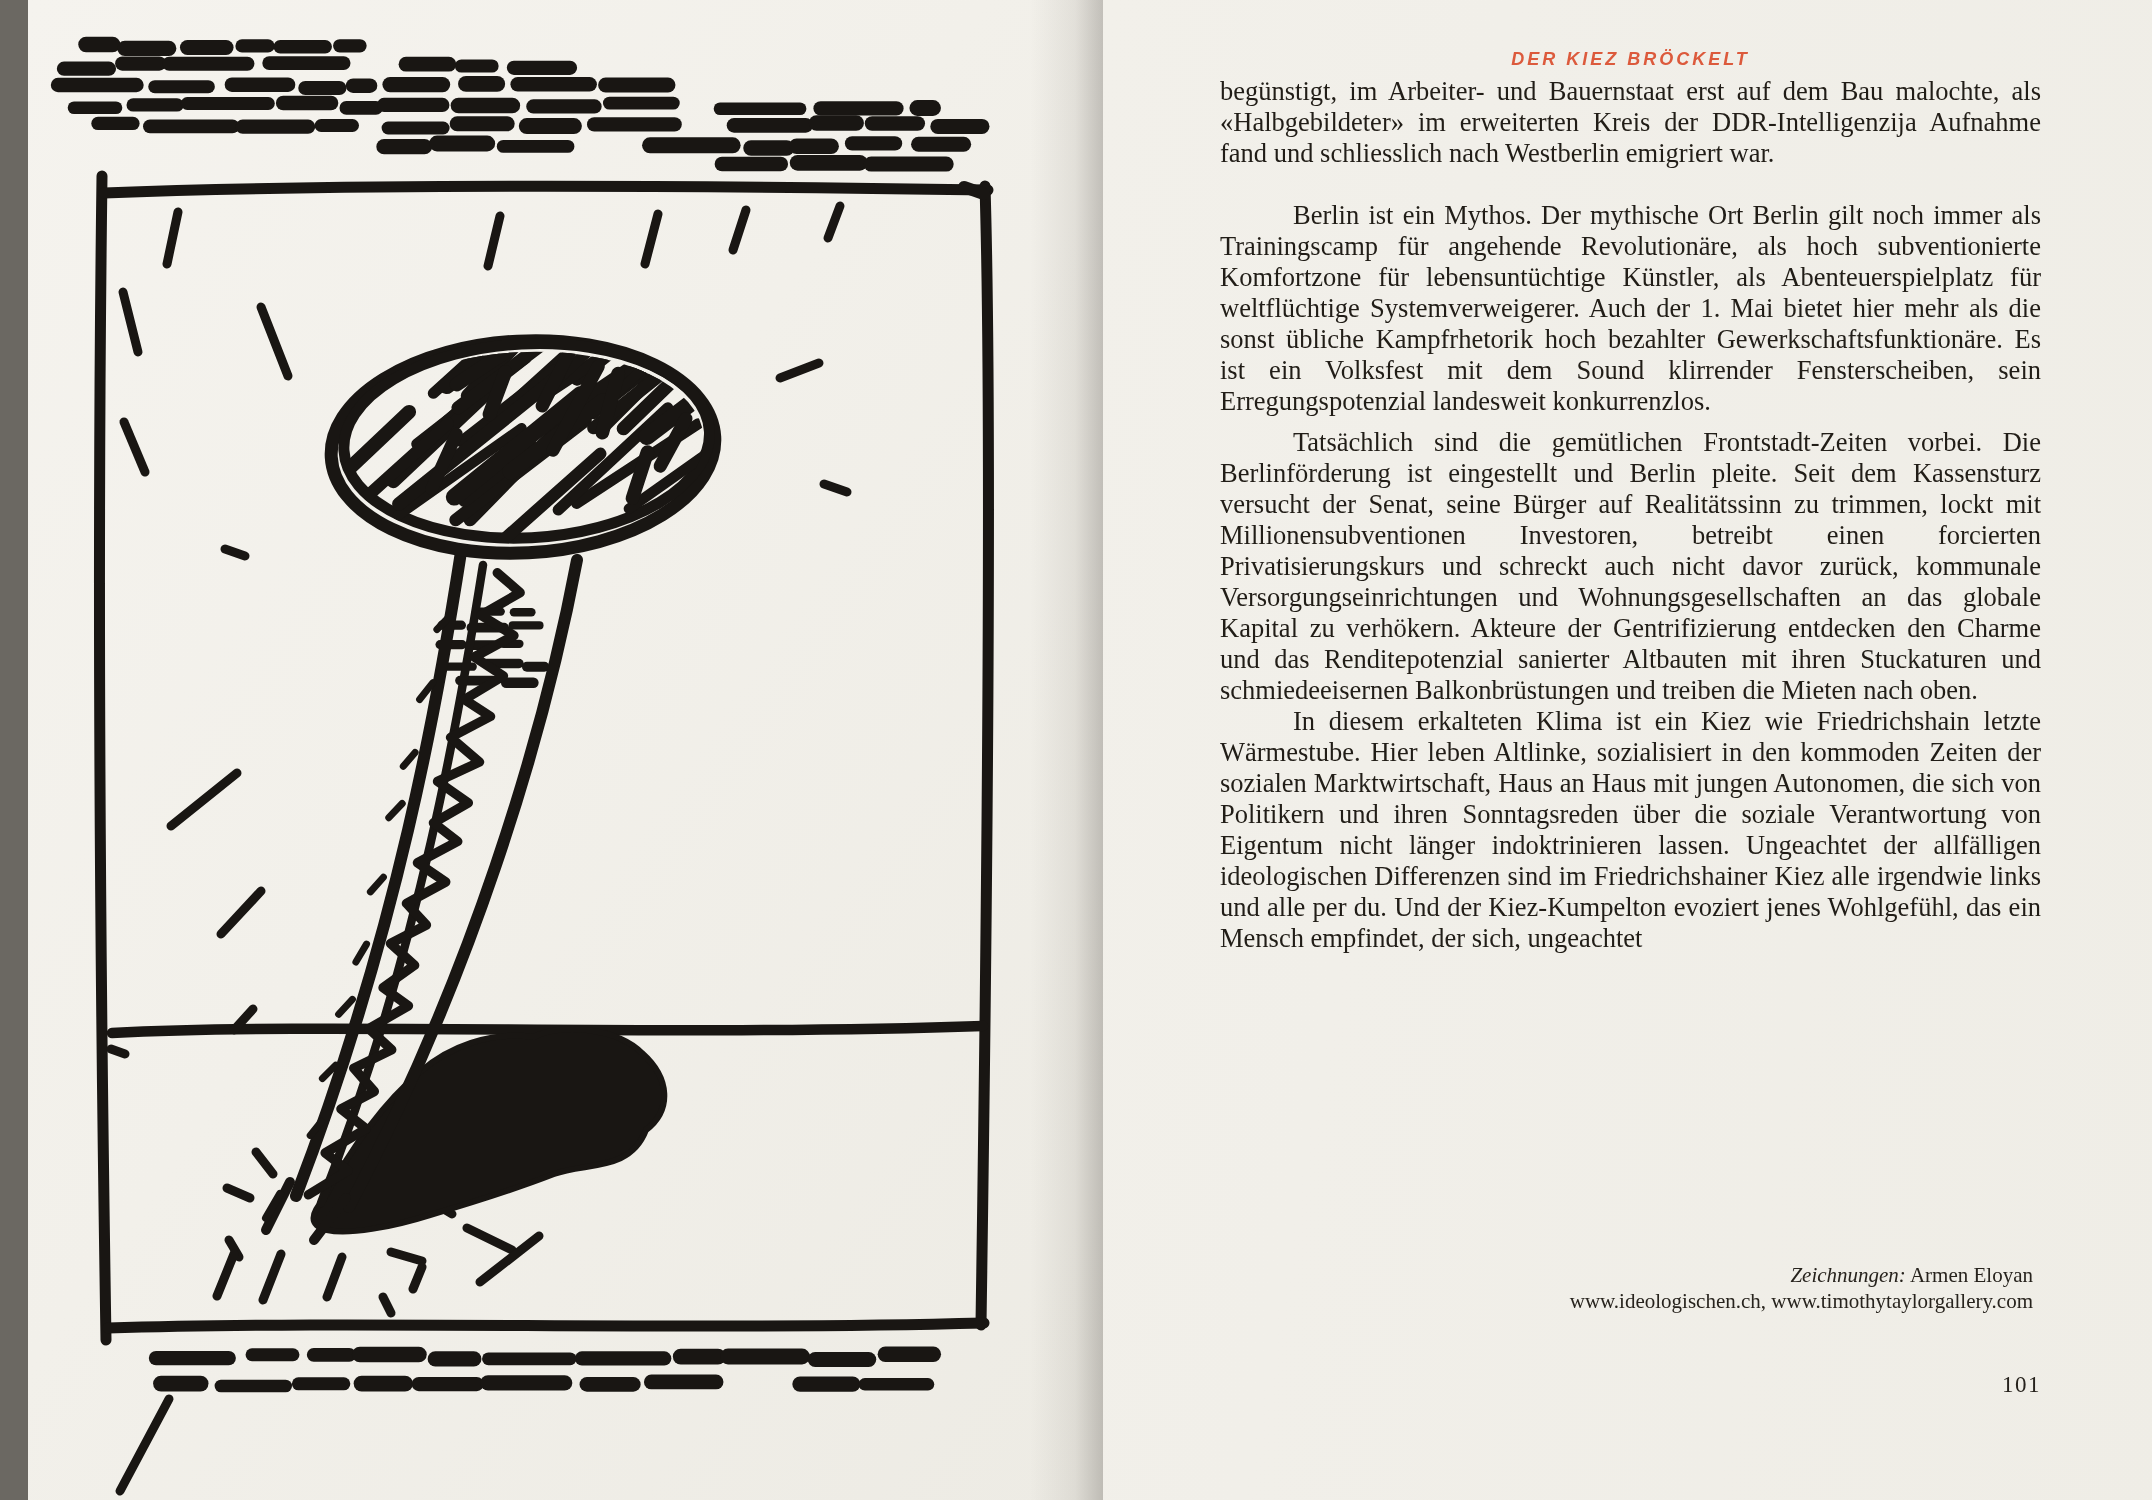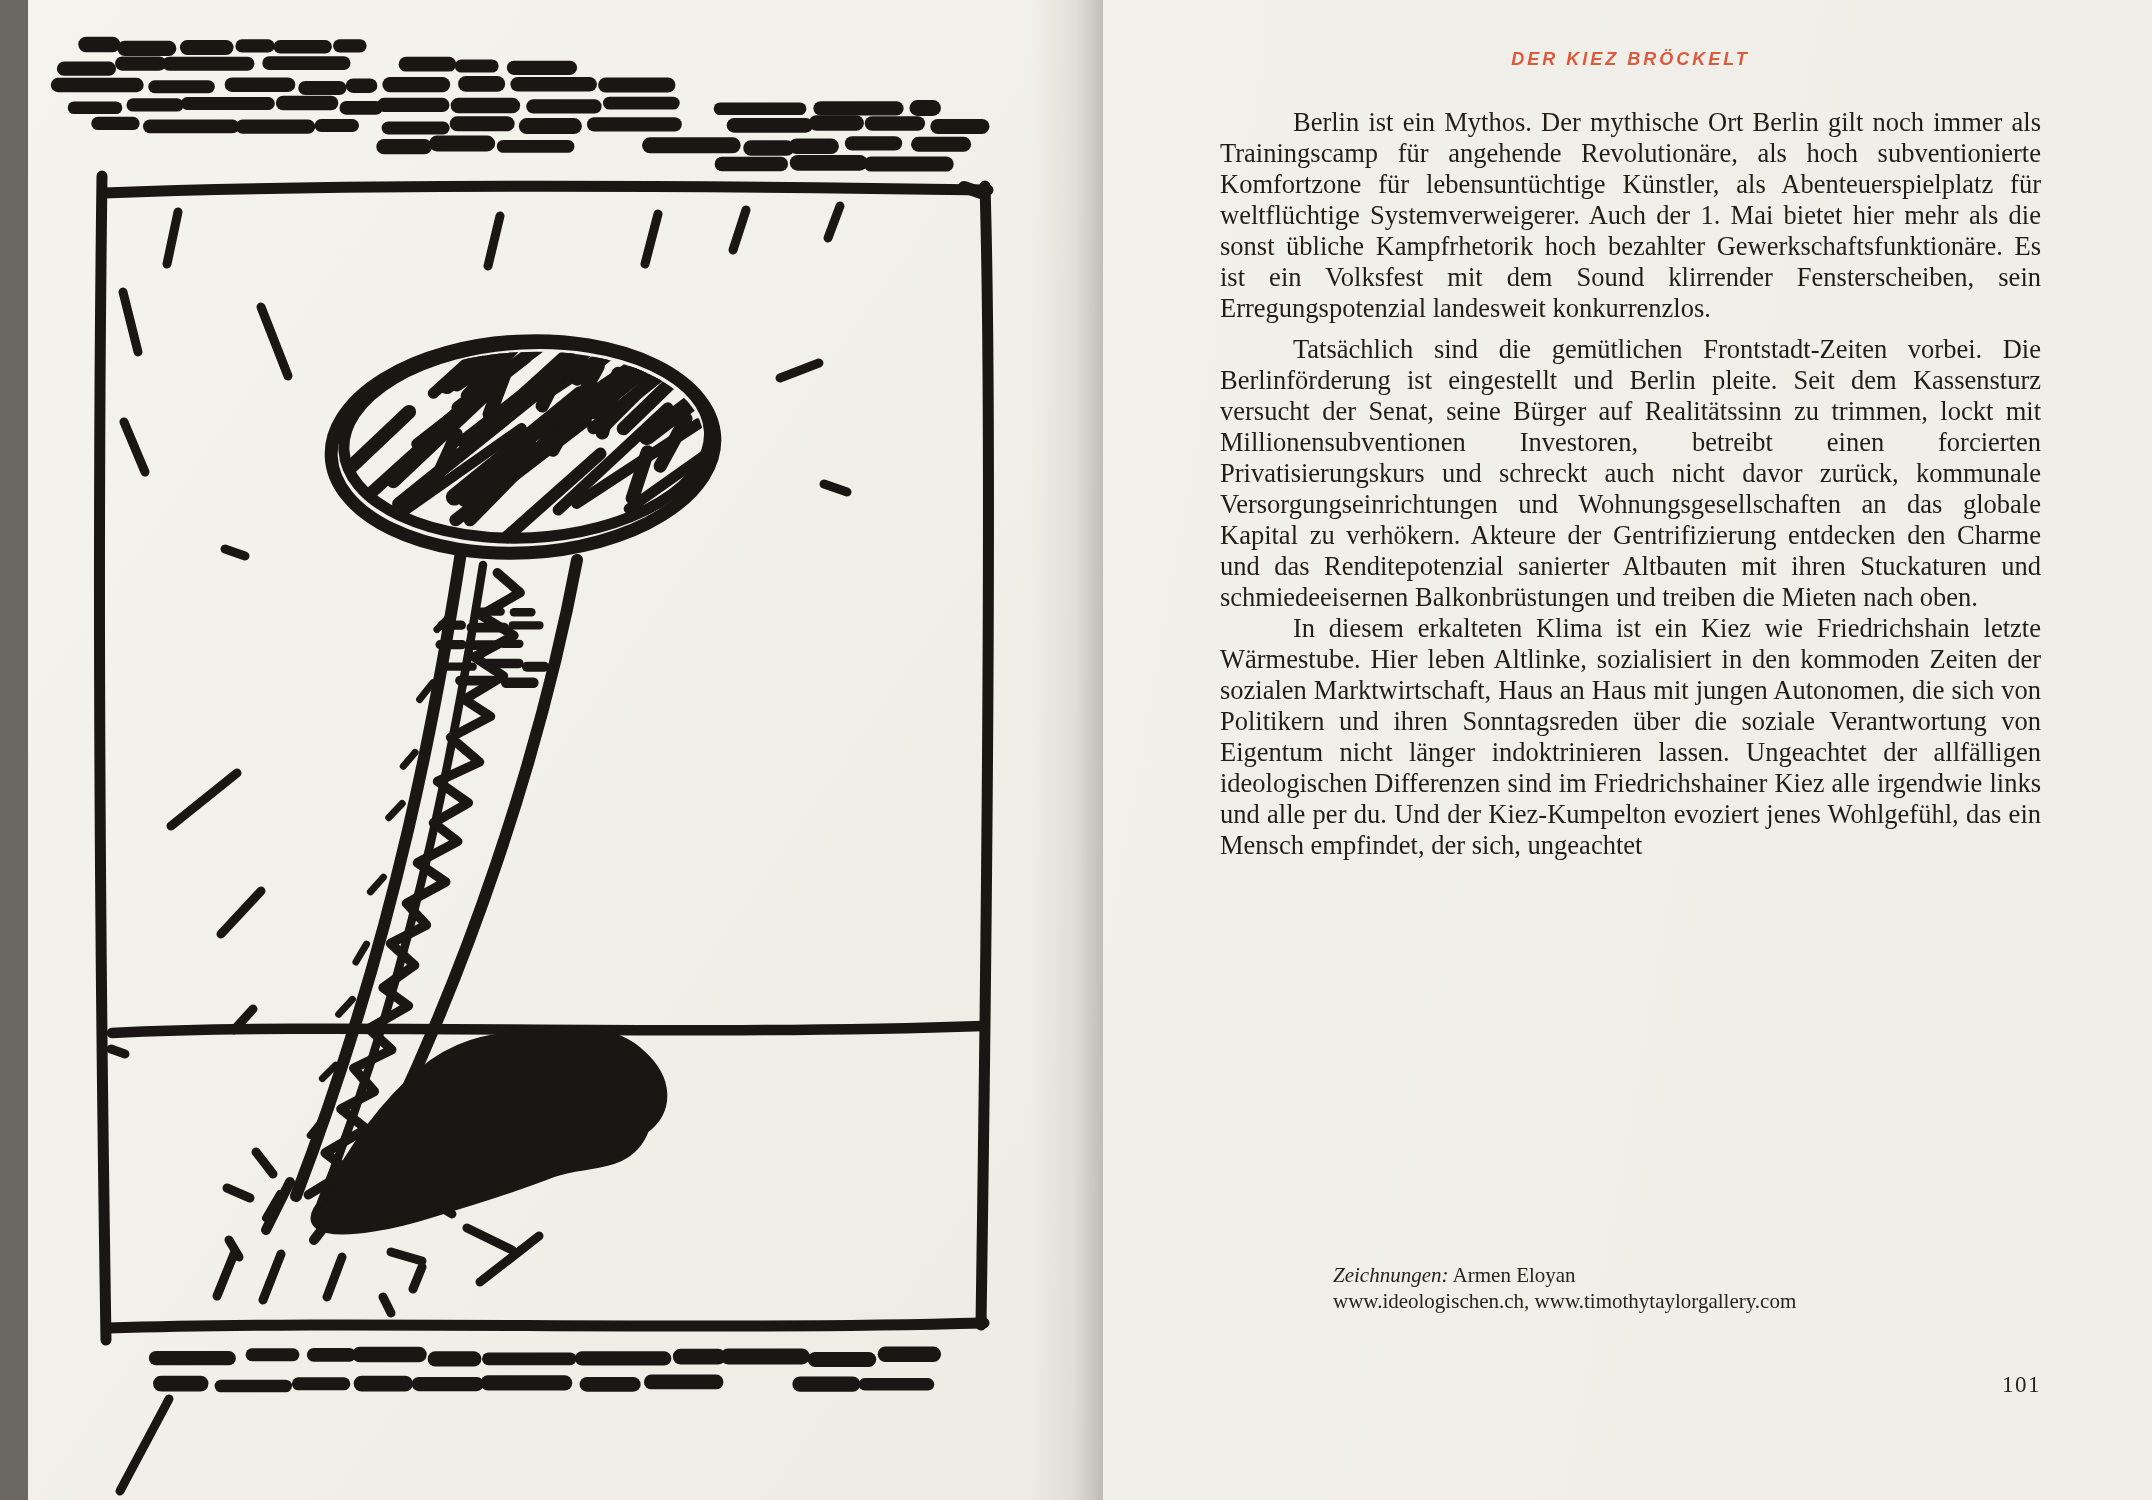--- a/index.html
+++ b/index.html
@@ -42,21 +42,21 @@
     color:#211d17;
     -webkit-hyphens:auto; hyphens:auto;
   }
   .text-col p{margin:0; padding:0;}
   .text-col p.gap{margin-top:31px;}
   .text-col p.indent{text-indent:73px;}
   .text-col p.spaced{line-height:62px; margin-top:38px;}
   .text-col p.gap-sm{margin-top:10px;}
   .credit{
     position:absolute; left:230px; top:1262px; width:700px;
-    font-size:21px; line-height:26px; color:#27231d; text-align:left;
+    font-size:21px; line-height:26px; color:#27231d; text-align:right;
   }
   .credit .lbl{font-style:italic;}
   .pagenum{
     position:absolute; left:117px; width:821px; top:1372px;
     text-align:right; font-size:23px; letter-spacing:1.5px; color:#27231d;
   }
 </style>
 </head>
 <body>
 
@@ -258,20 +258,21 @@
         </clipPath>
       </svg>
   </div>
 
   <div class="gutter"></div>
 
   <div class="page-right">
     <div class="running-head">DER KIEZ BRÖCKELT</div>
 
     <div class="text-col">
+      <p>begünstigt, im Arbeiter- und Bauernstaat erst auf dem Bau malochte, als «Halbgebildeter» im erweiterten Kreis der DDR-Intelligenzija Aufnahme fand und schliesslich nach Westberlin emigriert war.</p>
       <p class="gap indent">Berlin ist ein Mythos. Der mythische Ort Berlin gilt noch immer als Trainingscamp für angehende Revolutionäre, als hoch subventionierte Komfortzone für lebensuntüchtige Künstler, als Abenteuerspielplatz für weltflüchtige Systemverweigerer. Auch der 1. Mai bietet hier mehr als die sonst übliche Kampfrhetorik hoch bezahlter Gewerkschaftsfunktionäre. Es ist ein Volksfest mit dem Sound klirrender Fensterscheiben, sein Erregungspotenzial landesweit konkurrenzlos.</p>
       <p class="gap-sm indent">Tatsächlich sind die gemütlichen Frontstadt-Zeiten vorbei. Die Berlinförderung ist eingestellt und Berlin pleite. Seit dem Kassensturz versucht der Senat, seine Bürger auf Realitätssinn zu trimmen, lockt mit Millionensubventionen Investoren, betreibt einen forcierten Privatisierungskurs und schreckt auch nicht davor zurück, kommunale Versorgungseinrichtungen und Wohnungsgesellschaften an das globale Kapital zu verhökern. Akteure der Gentrifizierung entdecken den Charme und das Renditepotenzial sanierter Altbauten mit ihren Stuckaturen und schmiedeeisernen Balkonbrüstungen und treiben die Mieten nach oben.</p>
       <p class="indent">In diesem erkalteten Klima ist ein Kiez wie Friedrichshain letzte Wärmestube. Hier leben Altlinke, sozialisiert in den kommoden Zeiten der sozialen Marktwirtschaft, Haus an Haus mit jungen Autonomen, die sich von Politikern und ihren Sonntagsreden über die soziale Verantwortung von Eigentum nicht länger indoktrinieren lassen. Ungeachtet der allfälligen ideologischen Differenzen sind im Friedrichshainer Kiez alle irgendwie links und alle per du. Und der Kiez-Kumpelton evoziert jenes Wohlgefühl, das ein Mensch empfindet, der sich, ungeachtet</p>
     </div>
 
     <div class="credit">
       <div><span class="lbl">Zeichnungen:</span><span> Armen Eloyan</span></div>
       <div>www.ideologischen.ch, www.timothytaylorgallery.com</div>
     </div>
 

